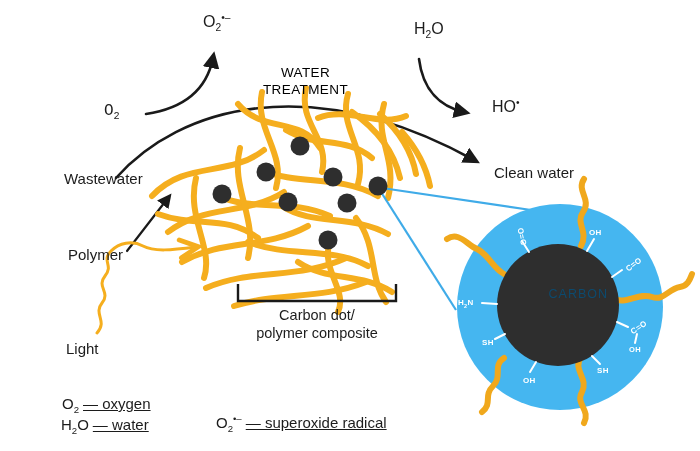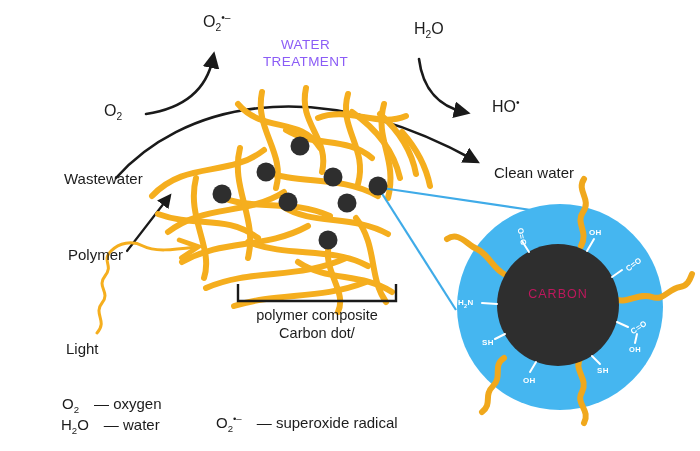--- a/index.html
+++ b/index.html
@@ -6,35 +6,35 @@
   .stage{
     position:relative;width:700px;height:451px;background:#ffffff;overflow:hidden;
     font-family:"Liberation Sans",sans-serif;color:#1c1c1c;padding-left:37px;
   }
   .stage svg{position:absolute;left:0;top:0;}
   .lbl{position:absolute;font-size:15px;line-height:1.15;white-space:nowrap;}
   .formula{font-size:16px;}
   .lbl sub{font-size:64%;line-height:0;}
   .lbl sup{font-size:64%;line-height:0;}
   .center-block{text-align:center;}
-  .wt{font-size:13.5px;letter-spacing:.4px;line-height:17px;color:#8b5cf6;}
+  .wt{font-size:13.5px;letter-spacing:.4px;line-height:17px;color:#000000;margin-top:28px;}
   .bracket-cap{font-size:14.5px;line-height:17.5px;}
   .cd-title{
-    position:absolute;left:508px;top:286px;width:100px;text-align:center;
-    color:#be185d;font-size:12.5px;letter-spacing:1px;line-height:17px;
+    position:absolute;left:508px;top:286px;width:100px;text-align:right;
+    color:#0c4a6e;font-size:12.5px;letter-spacing:1px;line-height:17px;
   }
   .fg{
     position:absolute;color:#ffffff;font-size:8px;font-weight:600;
     white-space:nowrap;letter-spacing:.3px;line-height:9px;
   }
   .fg sub{font-size:68%;line-height:0;}
   .rot78{transform:rotate(78deg);transform-origin:center;}
   .rotm36{transform:rotate(-36deg);transform-origin:center;}
   .rotm33{transform:rotate(-33deg);transform-origin:center;}
-  .legend-desc{margin-left:15px;}
+  .legend-desc{margin-left:4px;text-decoration:underline;}
 </style>
 </head>
 <body>
 
 <div class="stage">
 
   <svg width="700" height="451" viewBox="0 0 700 451">
     <defs>
       <marker id="mArrow" viewBox="0 0 10 10" refX="6" refY="5" markerWidth="6.5" markerHeight="6.5" orient="auto-start-reverse">
         <path d="M0,0 L10,5 L0,10 z" fill="#1a1a1a"></path>
@@ -128,30 +128,30 @@
 
   <div class="lbl wt center-block" style="left:233px;top:36px;width:145px;">
     <div>WATER</div>
     <div>TREATMENT</div>
   </div>
 
   <div class="lbl formula" style="left:414px;top:20px;"><span>H</span><sub>2</sub><span>O</span></div>
 
   <div class="lbl formula" style="left:492px;top:98px;"><span>HO</span><sup>•</sup></div>
 
-  <div class="lbl formula" style="left:104px;top:102px;"><span>O</span><sub>2</sub></div>
+  <div class="lbl formula" style="left:104px;top:102px;font-family:Liberation Mono, monospace;"><span>O</span><sub>2</sub></div>
 
   <div class="lbl" style="left:494px;top:164px;">Clean water</div>
   <div class="lbl" style="left:64px;top:170px;">Wastewater</div>
   <div class="lbl" style="left:68px;top:246px;">Polymer</div>
   <div class="lbl" style="left:66px;top:340px;">Light</div>
 
   <div class="lbl bracket-cap center-block" style="left:227px;top:307px;width:180px;">
+    <div>Carbon dot/</div>
     <div>polymer composite</div>
-    <div>Carbon dot/</div>
   </div>
 
   <div class="cd-title">
     <div>CARBON</div>
   </div>
 
   <div class="fg rot78" style="left:513px;top:232px;">O=C</div>
   <div class="fg" style="left:589px;top:228px;">OH</div>
   <div class="fg rotm36" style="left:625px;top:260px;">C=O</div>
   <div class="fg rotm33" style="left:630px;top:323px;">C=O</div>

